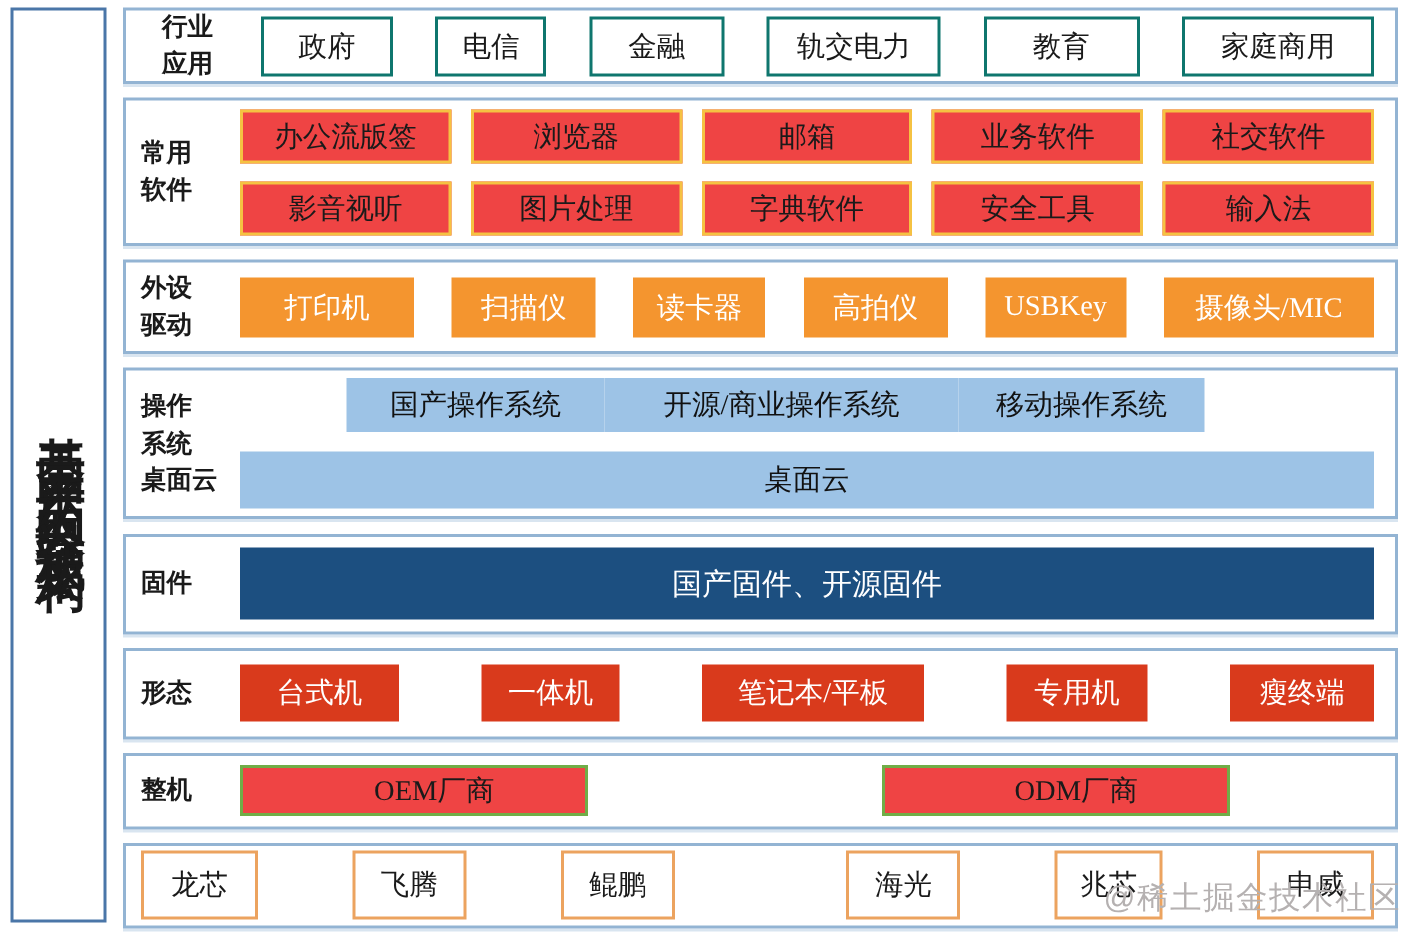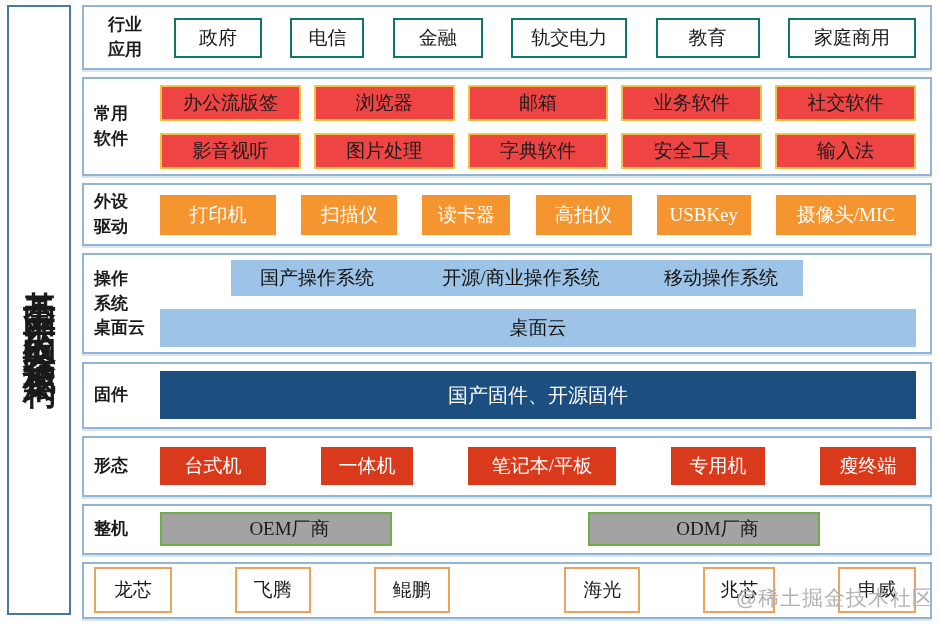--- a/index.html
+++ b/index.html
@@ -32,21 +32,21 @@
     width:66px;flex-shrink:0;font-size:17px;font-weight:bold;line-height:1.45;
     font-family:"Liberation Serif","DejaVu Serif",serif;
   }
   .sec-content{flex:1;display:flex;align-items:center;}
   .box{
     box-sizing:border-box;display:flex;align-items:center;justify-content:center;
     font-size:19px;white-space:nowrap;
     font-family:"Liberation Serif","DejaVu Serif",serif;
   }
   
-  .sec-industry{height:65px;padding-left:24px;}
+  .sec-industry{height:51px;padding-left:24px;}
   .sec-industry .sec-content{justify-content:space-between;}
   .box-blue{border:2px solid #0f766e;background:#fff;height:40px;}
   
   .sec-software{height:99px;}
   .sec-software .sec-content{
     display:grid;grid-template-columns:repeat(5,1fr);gap:12px 13px;
   }
   .box-gold{border:2px solid #f5c242;background:#ef4444;height:36px;}
   
   .sec-periph{height:63px;}
@@ -61,21 +61,21 @@
   
   .sec-firmware{height:67px;}
   .firmware-bar{background:#1c4f80;color:#fff;height:48px;width:100%;font-size:20px;}
   
   .sec-form{height:61px;}
   .sec-form .sec-content{justify-content:space-between;}
   .box-red{background:#d93a1c;color:#fff;height:38px;border:none;}
   
   .sec-vendor{height:51px;}
   .sec-vendor .sec-content{justify-content:space-between;padding-right:96px;}
-  .box-green{border:2px solid #70ad47;background:#a3a3a3;height:34px;padding-left:27px;}
+  .box-green{border:2px solid #70ad47;background:#ef4444;height:34px;padding-left:27px;}
   
   .sec-chip{height:57px;}
   .sec-chip .sec-content{justify-content:space-between;}
   .box-chip{border:2px solid #eca35f;background:#fff;height:46px;}
   .chip-gap{margin-left:52px;}
   
   .watermark{
     position:absolute;right:6px;bottom:12px;font-size:21px;color:#b5b1b1;
     letter-spacing:1px;z-index:5;pointer-events:none;
     font-family:"Liberation Sans","DejaVu Sans",sans-serif;

